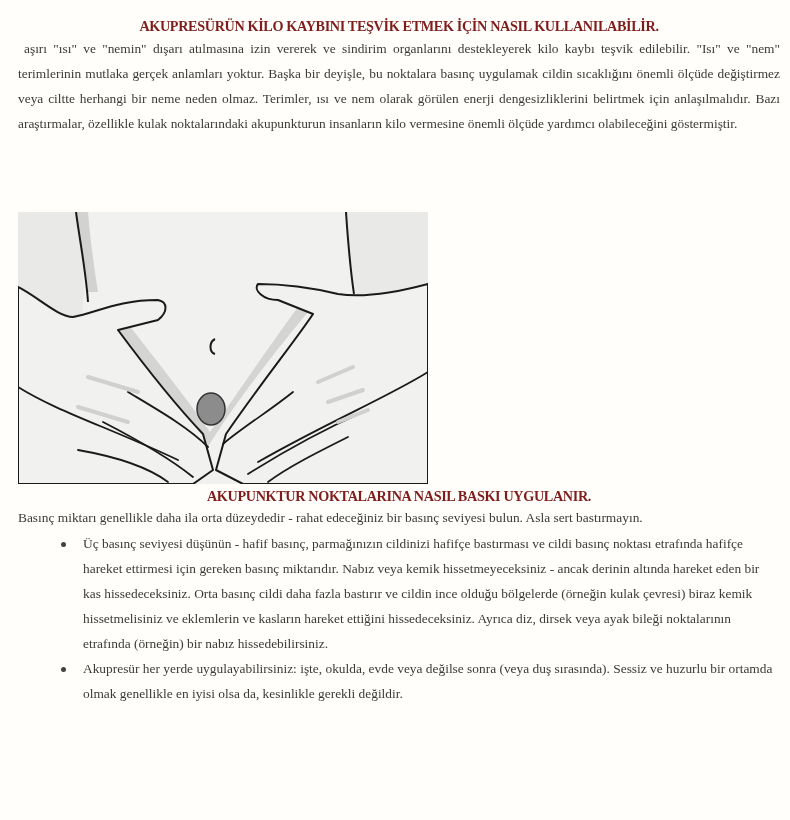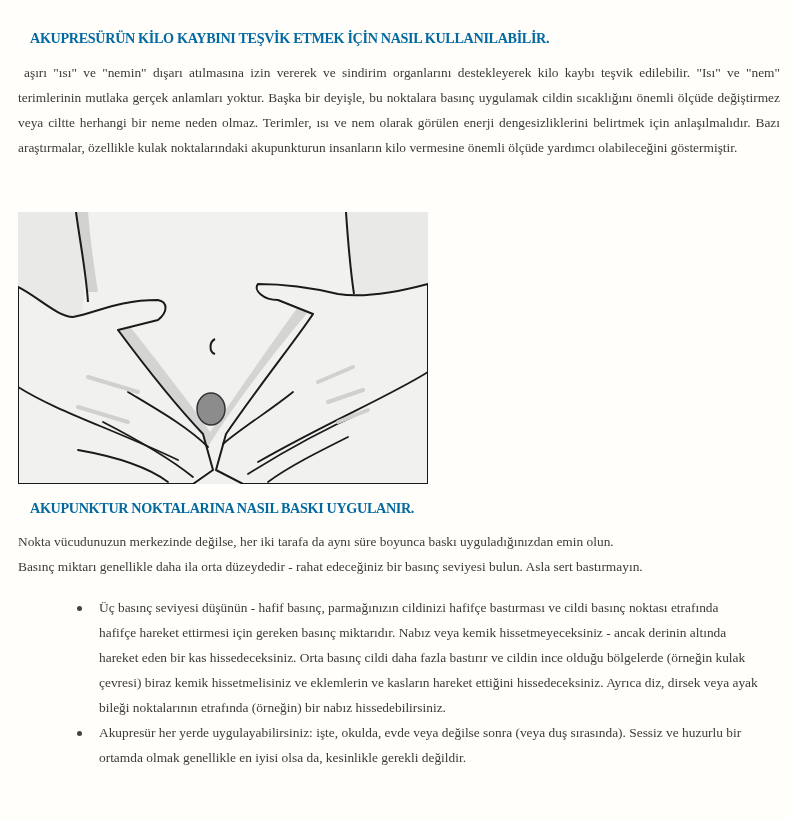--- a/index.html
+++ b/index.html
@@ -7,32 +7,33 @@
     width: 790px; height: 820px;
     background: #fffefa;
     color: #3d3a36;
     font-family: "Liberation Serif", serif;
     font-size: 13.4px;
     position: relative;
     overflow: hidden;
   }
   .section { position: absolute; left: 18px; right: 10px; }
   h2 {
-    margin: 12px; padding: 0;
-    font-size: 14.2px; font-weight: bold; color: #0369a1;
+    margin: 0; padding: 0;
+    font-size: 14.2px; font-weight: bold; color: #7f1d1d;
     letter-spacing: -0.35px;
     line-height: 20px;
+    text-align: center;
   }
   p { margin: 0; line-height: 25px; text-align: justify; }
   .sec1 { top: 16px; }
   .sec1 p.intro { text-indent: 6px; }
   .figure { position: absolute; left: 18px; top: 212px; width: 410px; height: 272px; }
   .sec2 { top: 486px; }
   .sec2 p { line-height: 24.5px; }
-  ul { margin: 16px; padding: 0 0 0 65px; list-style: none; }
+  ul { margin: 0; padding: 0 0 0 65px; list-style: none; }
   li { position: relative; line-height: 25px; padding-right: 6px; }
   li::before {
     content: ""; position: absolute; left: -22px; top: 11px;
     width: 5px; height: 5px; border-radius: 50%; background: #45423e;
   }
 </style>
 </head>
 <body>
 
 <div class="section sec1">
@@ -80,19 +81,18 @@
     </g>
 
     <path d="M197 127 C191 130 191 140 197 142" fill="none" stroke="#1a1a1a" stroke-width="2"></path>
 
     <ellipse cx="193" cy="197" rx="14" ry="16" fill="#8c8c8c" stroke="#333" stroke-width="1.5"></ellipse>
   </svg>
 </div>
 
 <div class="section sec2">
   <h2>AKUPUNKTUR NOKTALARINA NASIL BASKI UYGULANIR.</h2>
-  <p>Nokta vücudunuzun merkezinde değilse, her iki tarafa da aynı süre boyunca baskı uyguladığınızdan emin olun.</p>
   <p>Basınç miktarı genellikle daha ila orta düzeydedir - rahat edeceğiniz bir basınç seviyesi bulun. Asla sert bastırmayın.</p>
   <ul>
     <li>Üç basınç seviyesi düşünün - hafif basınç, parmağınızın cildinizi hafifçe bastırması ve cildi basınç noktası etrafında hafifçe hareket ettirmesi için gereken basınç miktarıdır. Nabız veya kemik hissetmeyeceksiniz - ancak derinin altında hareket eden bir kas hissedeceksiniz. Orta basınç cildi daha fazla bastırır ve cildin ince olduğu bölgelerde (örneğin kulak çevresi) biraz kemik hissetmelisiniz ve eklemlerin ve kasların hareket ettiğini hissedeceksiniz. Ayrıca diz, dirsek veya ayak bileği noktalarının etrafında (örneğin) bir nabız hissedebilirsiniz.</li>
     <li>Akupresür her yerde uygulayabilirsiniz: işte, okulda, evde veya değilse sonra (veya duş sırasında). Sessiz ve huzurlu bir ortamda olmak genellikle en iyisi olsa da, kesinlikle gerekli değildir.</li>
   </ul>
 </div>
 
 </body></html>

